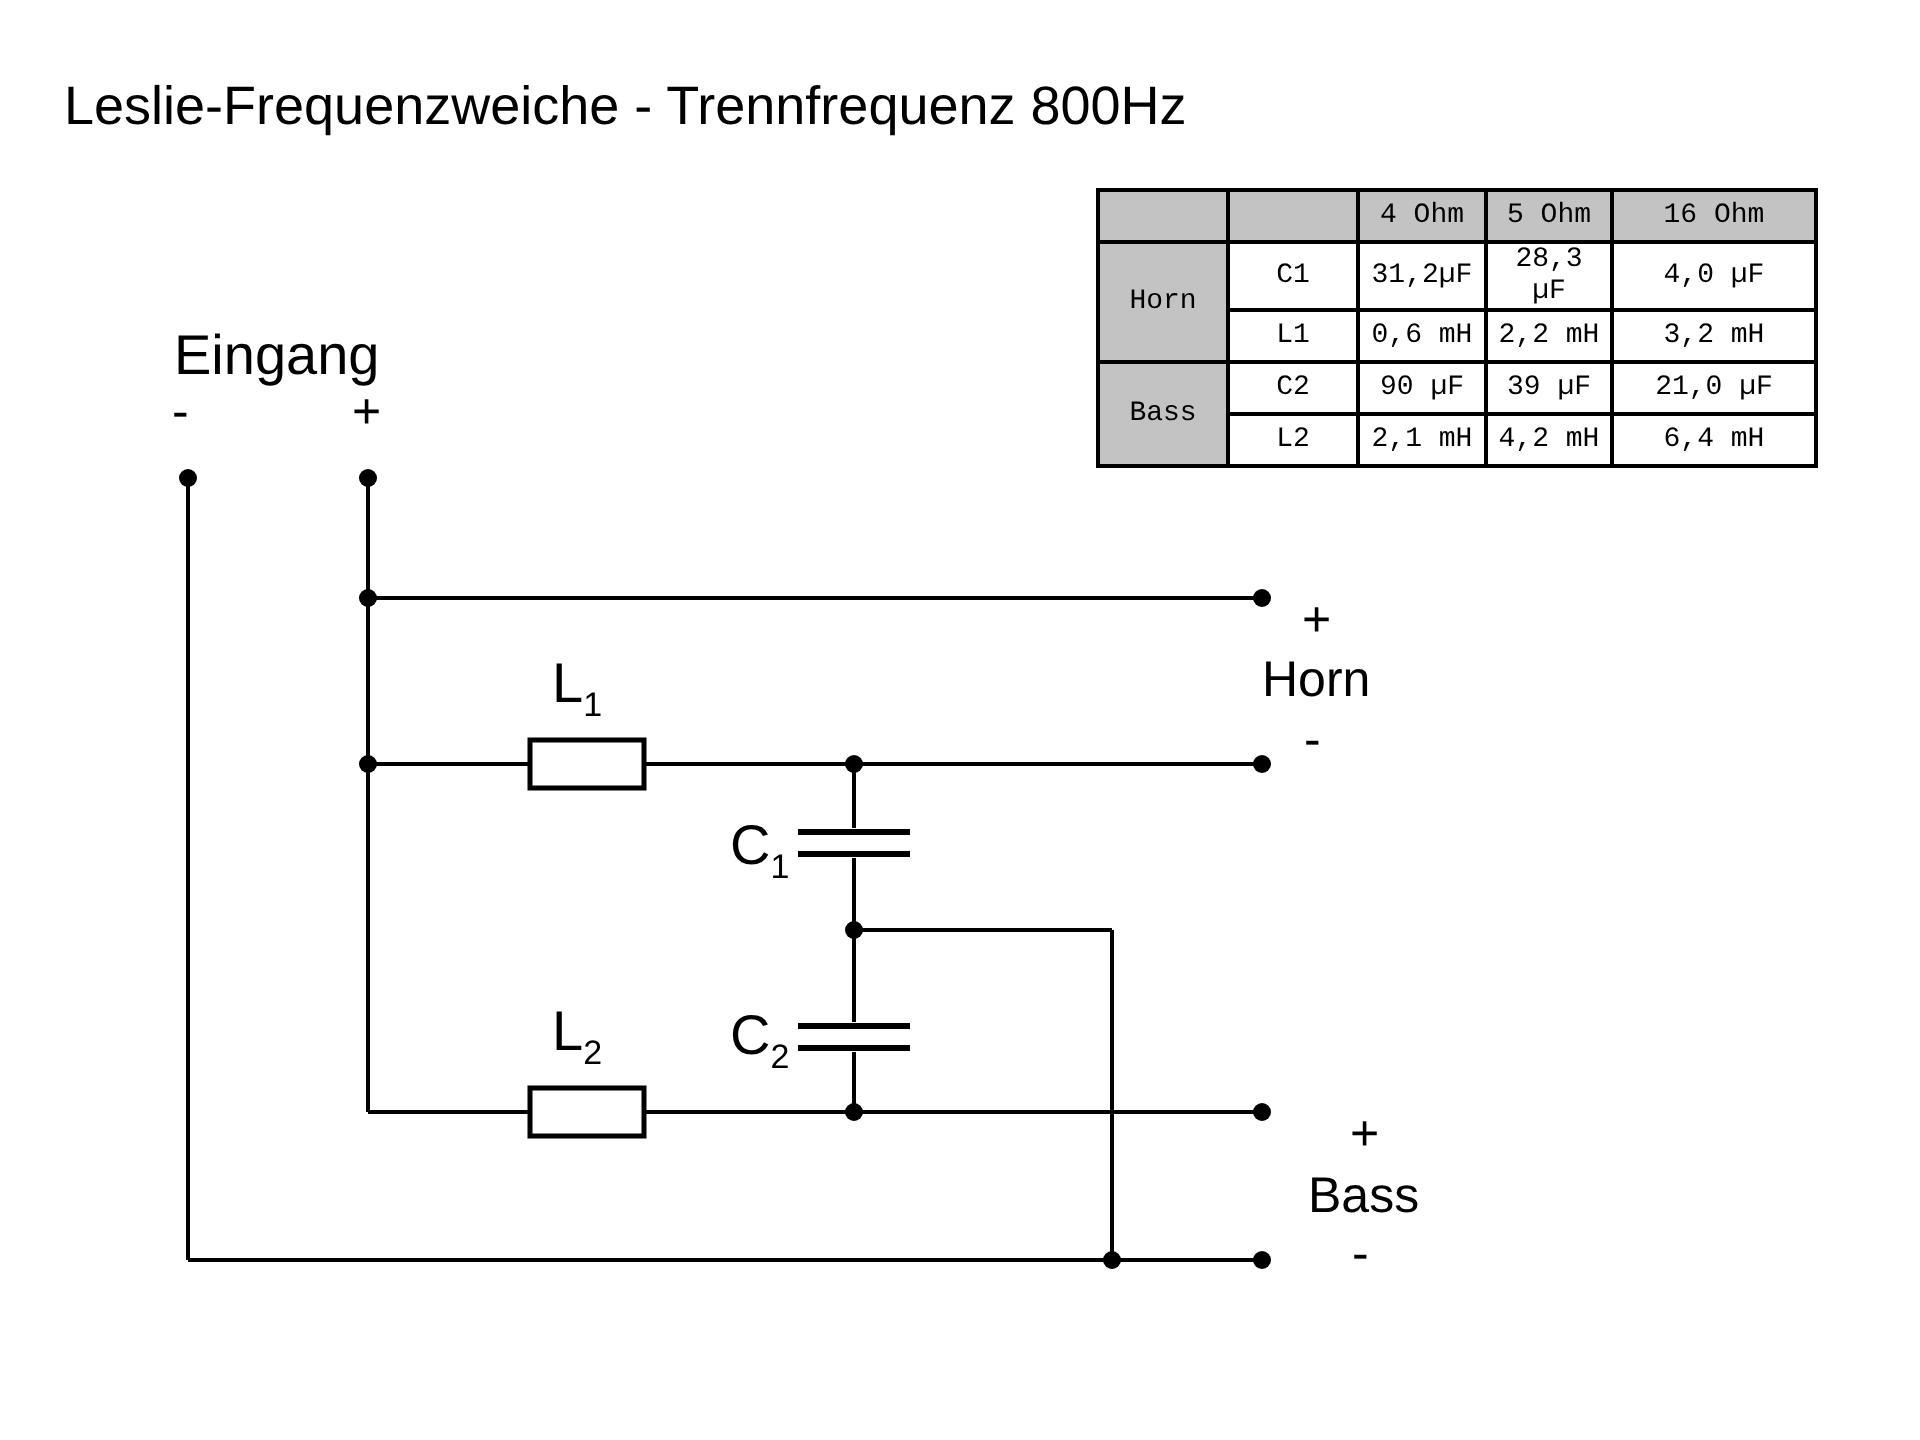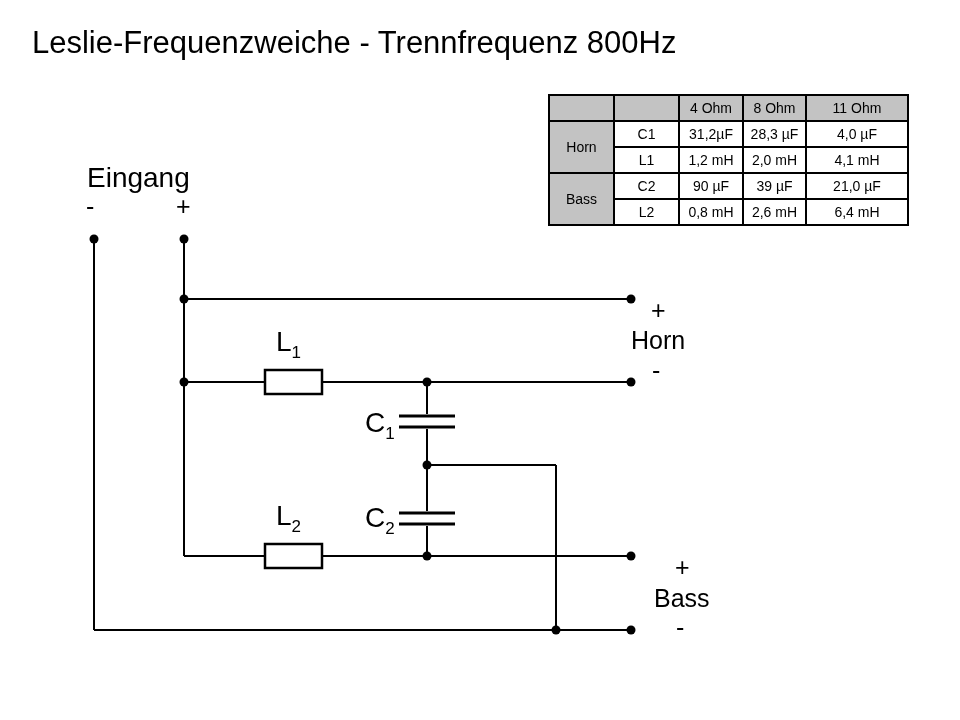--- a/index.html
+++ b/index.html
@@ -2,21 +2,21 @@
 <html><head>
 <meta charset="utf-8">
 <style>
   html,body{margin:0;padding:0;}
   body{
     width:960px;height:720px;background:#ffffff;
     font-family:"Liberation Sans", sans-serif;color:#000;
     position:relative;overflow:hidden;
   }
   .abs{position:absolute;white-space:nowrap;}
-  #title{left:32px;top:25px;font-size:31px;letter-spacing:0px;}
+  #title{left:32px;top:38px;font-size:27px;letter-spacing:0px;}
   
   .lbl{font-size:25px;}
   #eingang-label{left:87px;top:162px;font-size:28px;}
   #input-minus{left:86px;top:192px;}
   #input-plus{left:176px;top:192px;}
   .comp-lbl{font-size:28px;}
   .comp-lbl .sub{font-size:17px;vertical-align:-7px;}
   #l1-label{left:276px;top:326px;}
   #c1-label{left:365px;top:407px;}
   #l2-label{left:276px;top:500px;}
@@ -27,20 +27,21 @@
   #bass-plus{left:675px;top:553px;}
   #bass-label{left:654px;top:584px;}
   #bass-minus{left:676px;top:613px;}
   
   #schematic{left:0;top:0;}
   
   #value-table{
     position:absolute;left:548px;top:94px;
     border-collapse:collapse;table-layout:fixed;
     font-size:14px;
+    font-family:Liberation Mono, monospace;
   }
   #value-table td{
     border:2px solid #000;height:24px;text-align:center;
     vertical-align:middle;padding:0 2px;background:#ffffff;
   }
   #value-table td.gray{background:#c3c3c3;}
 </style>
 </head>
 <body>
 
@@ -52,47 +53,47 @@
       <col style="width:65px">
       <col style="width:64px">
       <col style="width:63px">
       <col style="width:102px">
   </colgroup>
   <tbody>
     <tr>
       <td class="gray"></td>
       <td class="gray"></td>
       <td class="gray">4 Ohm</td>
-      <td class="gray">8 Ohm</td>
-      <td class="gray">11 Ohm</td>
+      <td class="gray">5 Ohm</td>
+      <td class="gray">16 Ohm</td>
     </tr>
     <tr>
       <td class="gray" rowspan="2">Horn</td>
       <td>C1</td>
       <td>31,2µF</td>
       <td>28,3 µF</td>
       <td>4,0 µF</td>
     </tr>
     <tr>
       <td>L1</td>
-      <td>1,2 mH</td>
-      <td>2,0 mH</td>
-      <td>4,1 mH</td>
+      <td>0,6 mH</td>
+      <td>2,2 mH</td>
+      <td>3,2 mH</td>
     </tr>
     <tr>
       <td class="gray" rowspan="2">Bass</td>
       <td>C2</td>
       <td>90 µF</td>
       <td>39 µF</td>
       <td>21,0 µF</td>
     </tr>
     <tr>
       <td>L2</td>
-      <td>0,8 mH</td>
-      <td>2,6 mH</td>
+      <td>2,1 mH</td>
+      <td>4,2 mH</td>
       <td>6,4 mH</td>
     </tr>
   </tbody>
 </table>
 
 <svg id="schematic" class="abs" width="960" height="720" viewBox="0 0 960 720">
   <g stroke="#000000" stroke-width="2" fill="none">
 
     <line x1="94" y1="239" x2="94" y2="630"></line>
     <line x1="94" y1="630" x2="631" y2="630"></line>

